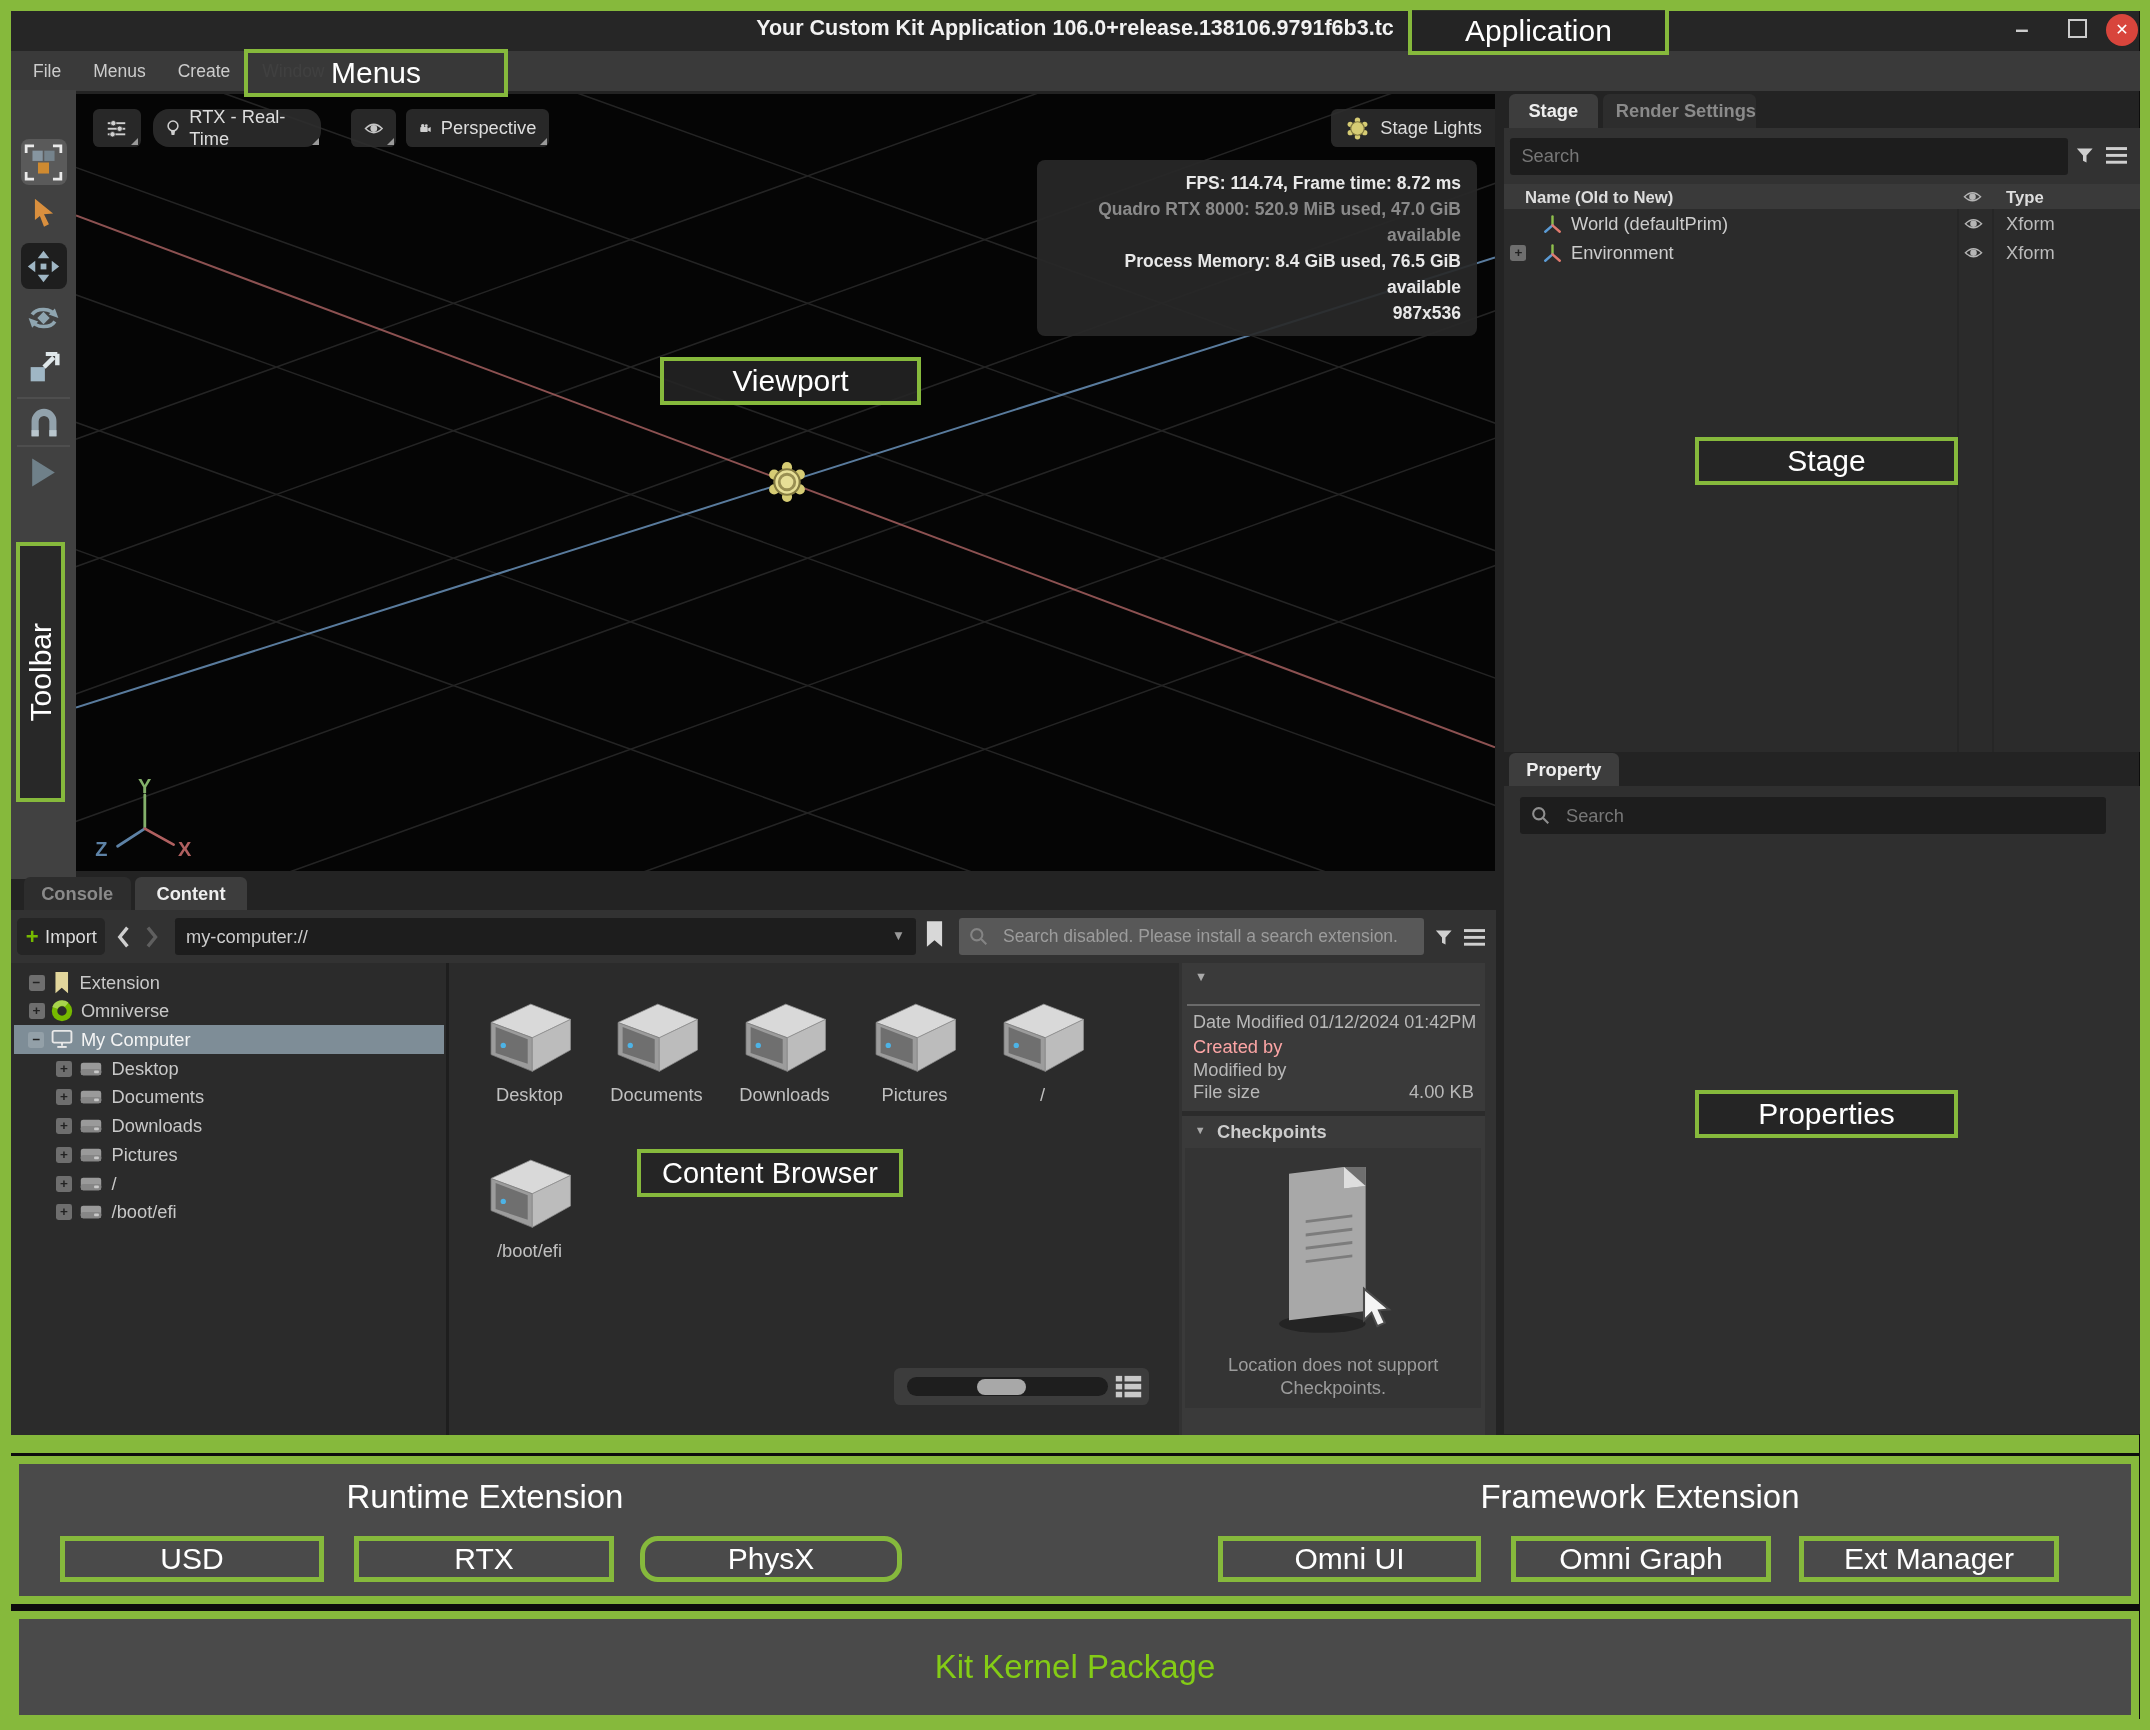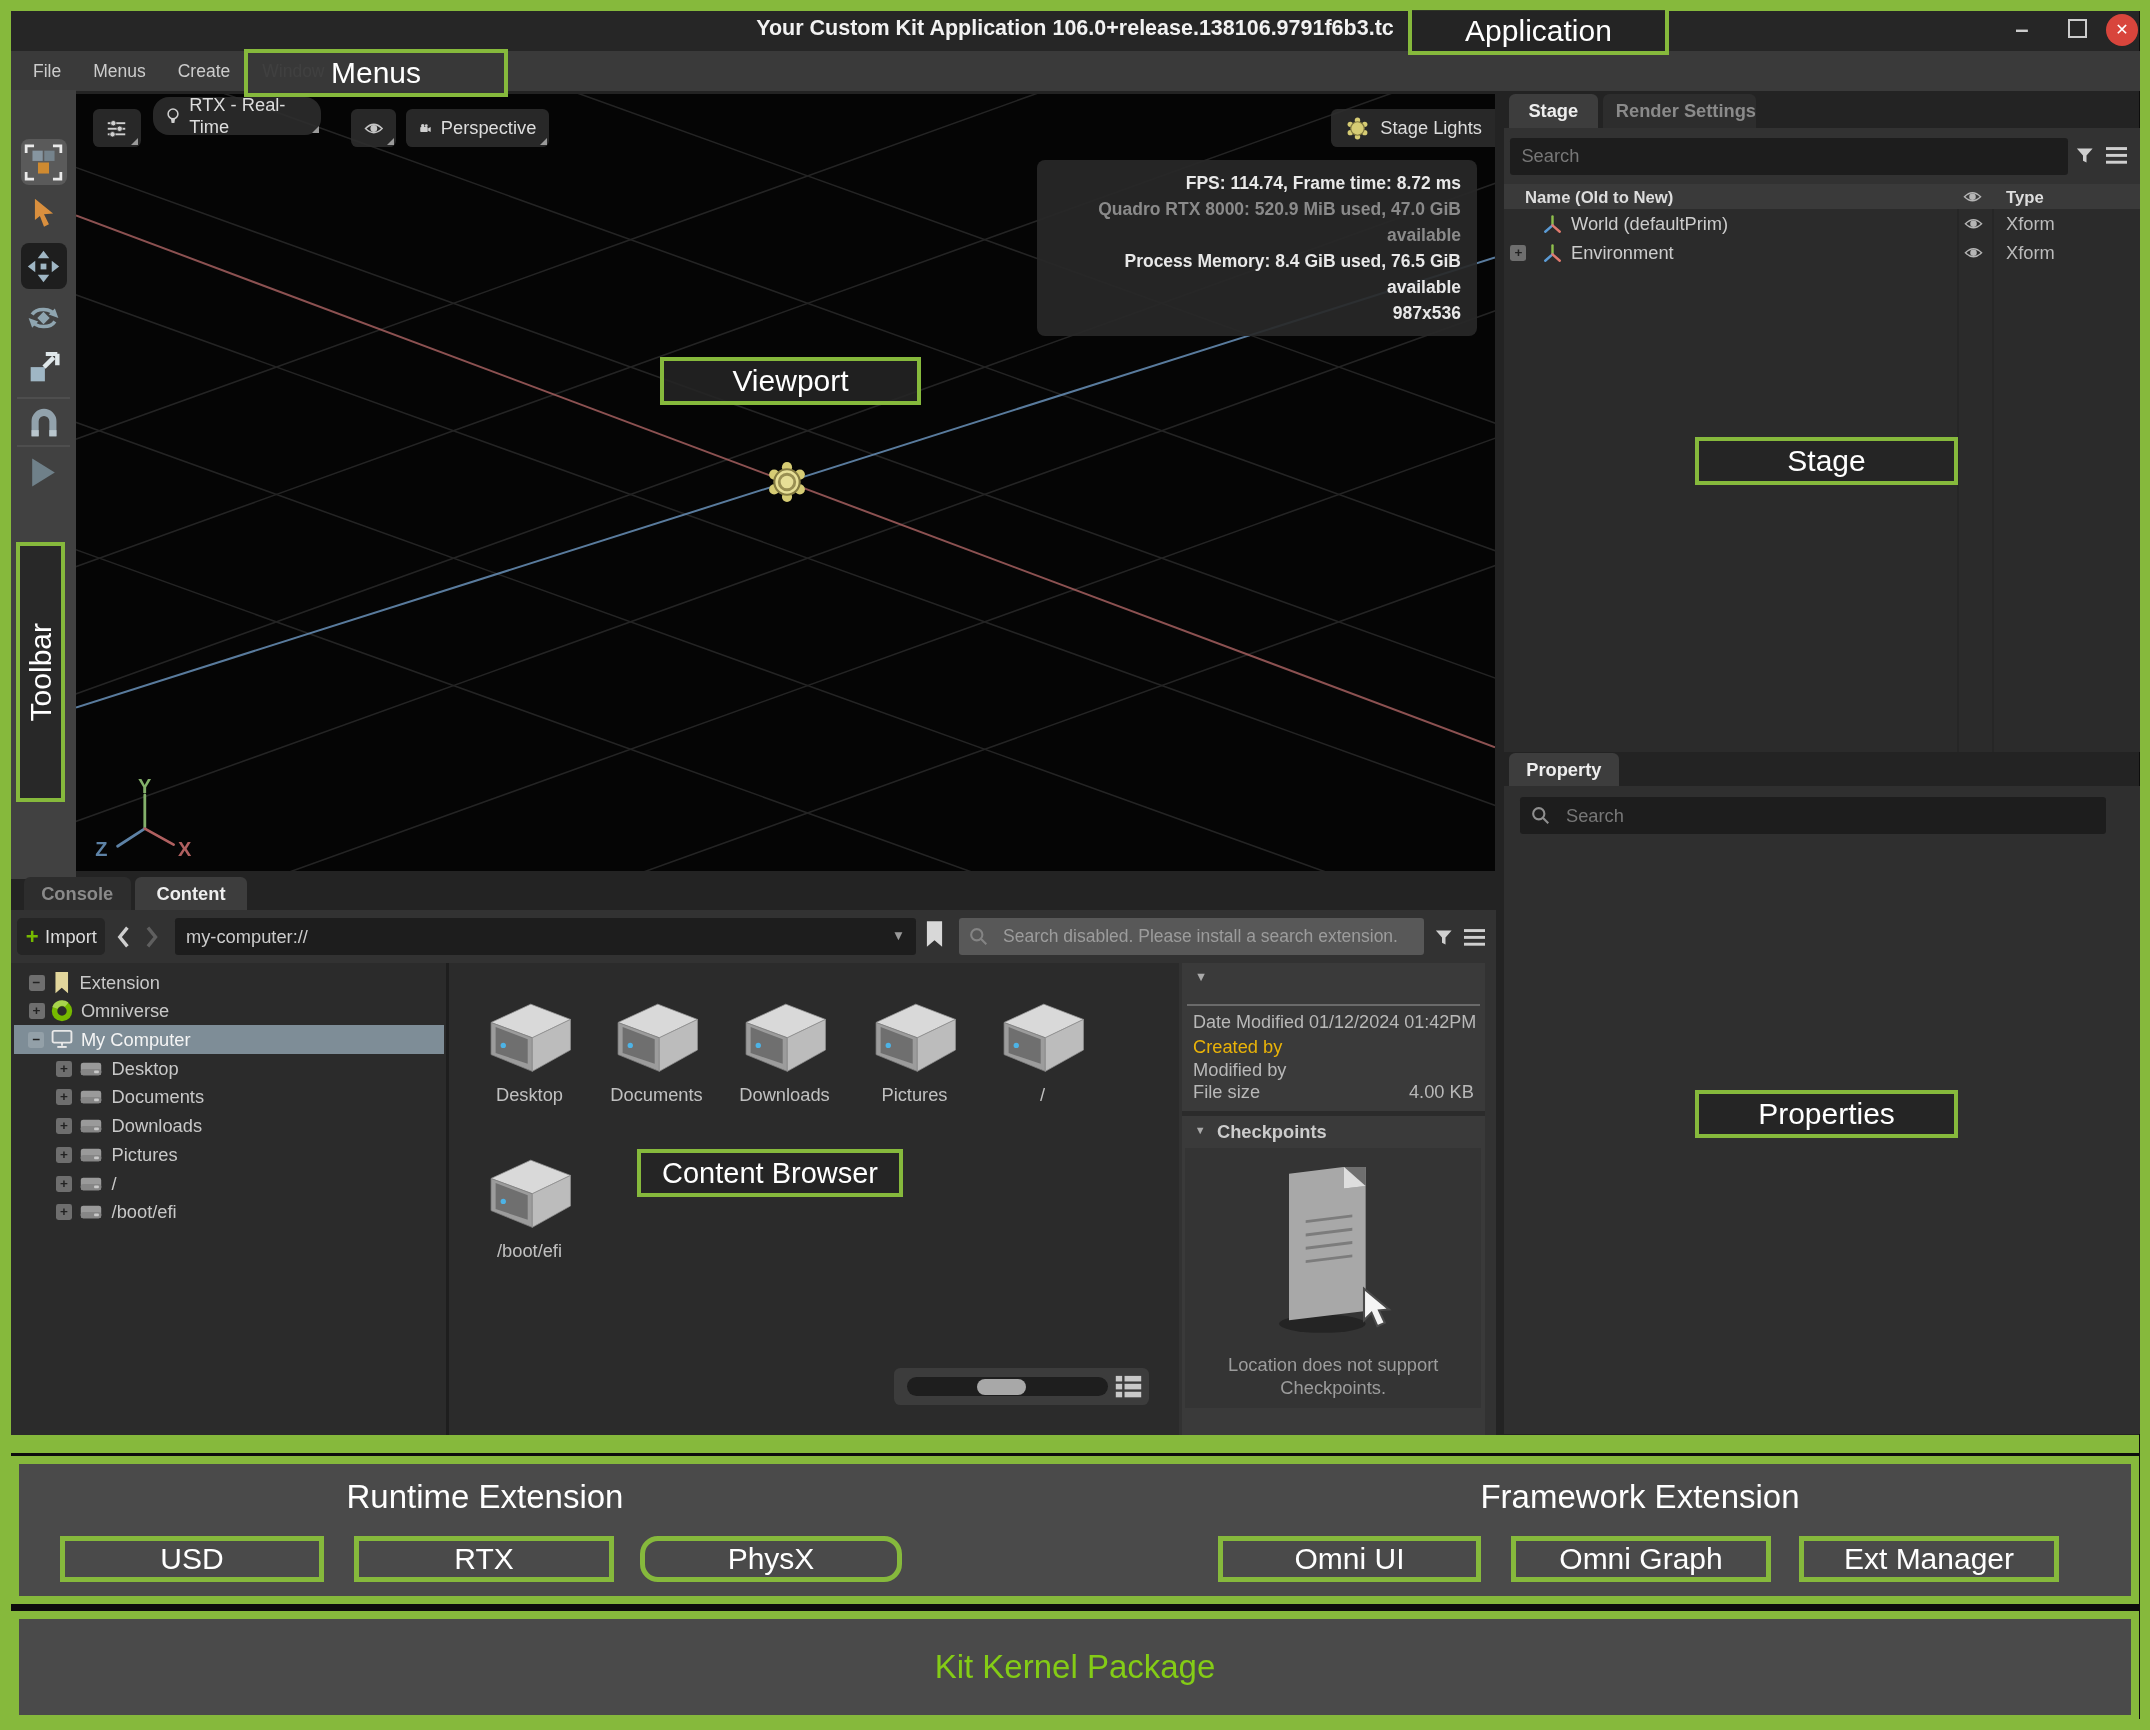--- a/index.html
+++ b/index.html
@@ -181,21 +181,21 @@
               <line x1="2" y1="18" x2="24" y2="18"></line>
             </g>
           <g fill="#cfcfcf" stroke="#2d2d2d" stroke-width="1">
               <circle cx="9" cy="4" r="3.4"></circle>
               <circle cx="17" cy="11" r="3.4"></circle>
               <circle cx="8" cy="18" r="3.4"></circle>
             </g>
         </svg>
         <div class="corner"></div>
       </div>
-      <div class="vp-btn" style="left:77px;top:3px;width:168px;border-radius:16px;">
+      <div class="vp-btn" style="left:77px;top:15px;width:168px;border-radius:16px;">
         <svg width="16" height="21.5" viewBox="0 0 20 26">
           <circle cx="10" cy="9" r="7" fill="none" stroke="#cfcfcf" stroke-width="2.2"></circle>
           <path d="M7 16 L13 16 L12 22 L8 22 Z" fill="#cfcfcf"></path>
         </svg>
         <span>RTX - Real-Time</span>
         <div class="corner"></div>
       </div>
       <div class="vp-btn" style="left:275px;top:15px;width:45px;justify-content:center;">
         <svg width="21.5" height="15" viewBox="0 0 26 18">
           <path d="M2 9 Q13 -2 24 9 Q13 20 2 9 Z" fill="none" stroke="#c5c5c5" stroke-width="2"></path>
@@ -562,21 +562,21 @@
           </div>
         </div>
 
         <div class="abs" style="left:1171px;top:53px;width:303px;height:472px;background:#3a3a3a;">
           <span class="abs" style="left:12.7px;top:6.4px;color:#aaaaaa;font-size:12.7px;">▼</span>
           <div class="abs" style="left:4.8px;top:41px;width:293px;height:1.6px;background:#6a6a6a;"></div>
           <div class="abs" style="left:11px;top:49px;font-size:18px;color:#b8b8b8;">
             <span>Date Modified</span>
             <span>01/12/2024 01:42PM</span>
           </div>
-          <div class="abs" style="left:11px;top:73px;font-size:18.3px;color:#eab308;">Created by</div>
+          <div class="abs" style="left:11px;top:73px;font-size:18.3px;color:#fca5a5;">Created by</div>
           <div class="abs" style="left:11px;top:96px;font-size:18.3px;color:#b8b8b8;">Modified by</div>
           <div class="abs" style="left:11px;top:118px;font-size:18.3px;color:#b8b8b8;">File size</div>
           <div class="abs" style="right:11px;top:118px;font-size:18.3px;color:#b8b8b8;">4.00 KB</div>
 
           <div class="abs" style="left:0;top:148px;width:303px;height:4.8px;background:#2b2b2b;"></div>
           <div class="abs" style="left:0;top:153px;width:303px;height:32px;">
             <span class="abs" style="left:12.7px;top:8px;color:#aaaaaa;font-size:11px;">▼</span>
             <span class="abs" style="left:35px;top:4.8px;font-size:18.3px;font-weight:bold;color:#cccccc;">Checkpoints</span>
           </div>
           <div class="abs" style="left:3.2px;top:185px;width:296px;height:260px;background:#343434;">

